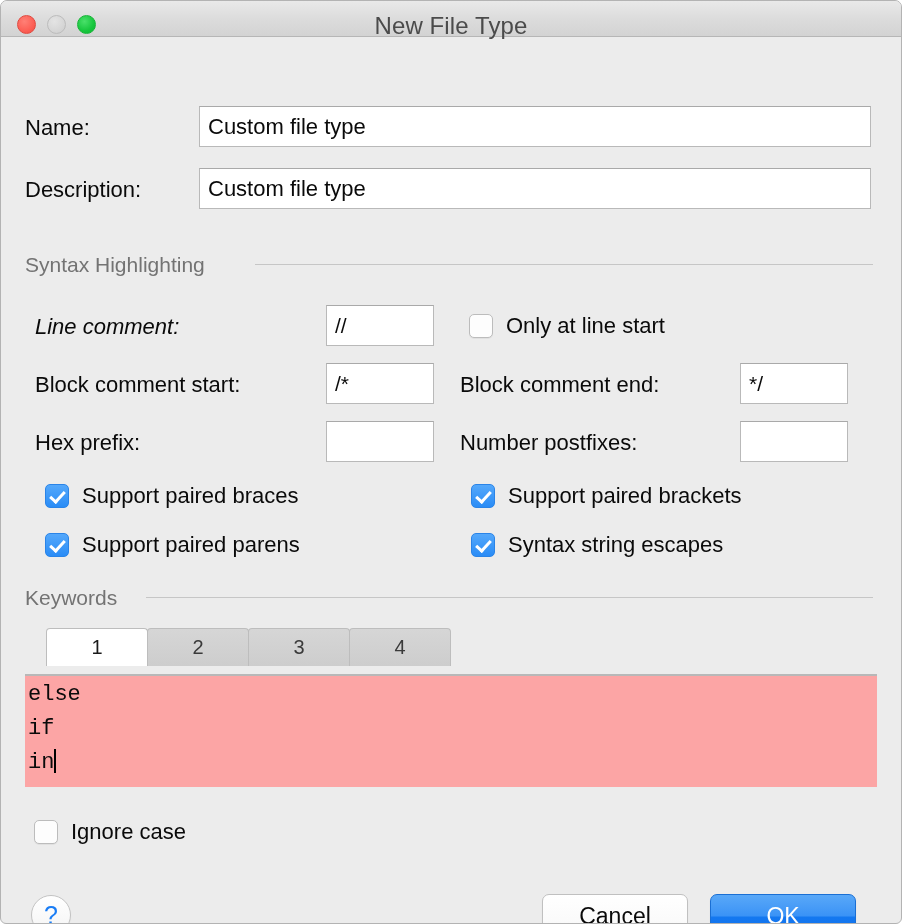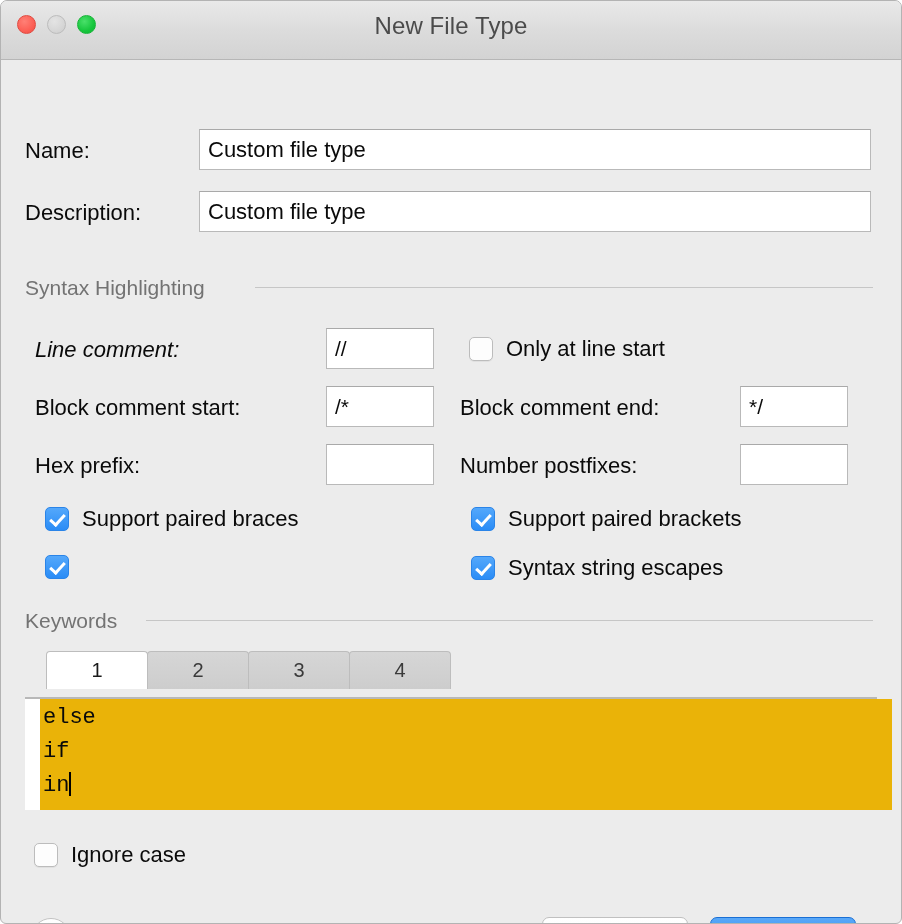--- a/index.html
+++ b/index.html
@@ -22,21 +22,21 @@
     box-sizing: border-box;
     background: #ececec;
     border: 1px solid #b3b3b3;
     border-radius: 7px 7px 6px 6px;
     overflow: hidden;
   }
 
   
   .titlebar {
     position: relative;
-    height: 59px;
+    height: 36px;
     box-sizing: border-box;
     background: linear-gradient(to bottom, #e9e9e9 0%, #dcdcdc 50%, #d3d3d3 100%);
     border-bottom: 1px solid #b6b6b6;
   }
   .traffic {
     position: absolute;
     top: 14px;
     left: 16px;
     display: flex;
     gap: 11px;
@@ -169,29 +169,28 @@
   .kwwrap {
     position: absolute;
     box-sizing: border-box;
     background: #ffffff;
     border-top: 2px solid #b8b8b8;
   }
   .kwarea {
     box-sizing: border-box;
     width: 100%;
     height: 100%;
-    background: #eab308;
+    background: #fca5a5;
     font-family: "Liberation Mono", monospace;
     font-size: 22px;
     line-height: 34px;
     color: #0a0a0a;
     padding: 2px 0 0 3px;
     white-space: pre;
     position: relative;
-    margin-left: 15px;
   }
   .caret {
     display: inline-block;
     width: 2px;
     height: 24px;
     background: #000000;
     vertical-align: -5px;
     margin-left: 0px;
   }
 
@@ -278,20 +277,21 @@
     <div class="cbrow" style="left:470px; top:446px;">
       <div class="cbox on"></div>
       <div class="cblabel">Support paired brackets</div>
     </div>
     <div class="cbrow" style="left:44px; top:446px;">
       <div class="cbox on"></div>
       <div class="cblabel">Support paired braces</div>
     </div>
     <div class="cbrow" style="left:44px; top:495px;">
       <div class="cbox on"></div>
+      <div class="cblabel">Support paired parens</div>
     </div>
     <div class="cbrow" style="left:470px; top:495px;">
       <div class="cbox on"></div>
       <div class="cblabel">Syntax string escapes</div>
     </div>
 
     <div class="abs section-title" style="left:24px; top:549px;text-align:right;">Keywords</div>
     <div class="abs section-rule" style="left:145px; top:560px; width:727px;"></div>
 
     <div class="tabstrip" style="left:45px; top:591px;">

